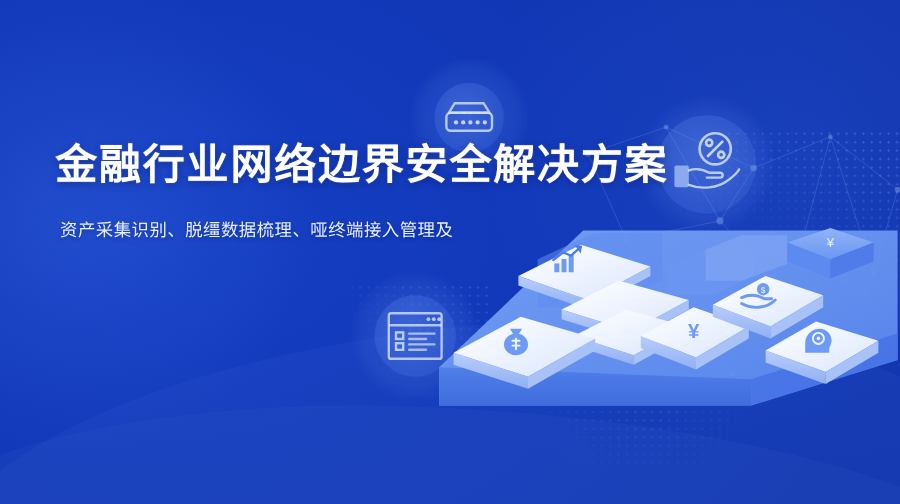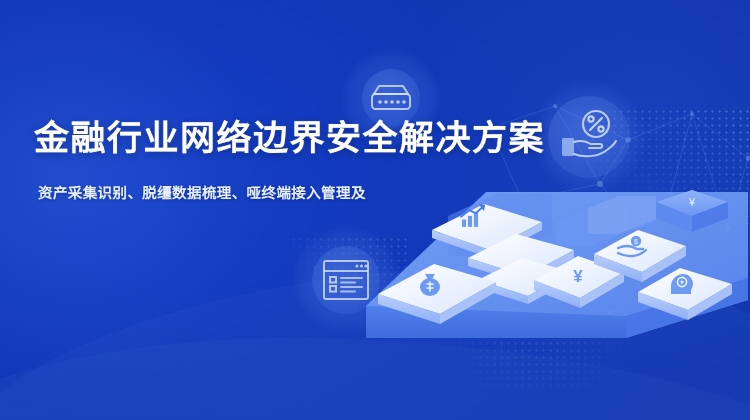--- a/index.html
+++ b/index.html
@@ -65,28 +65,28 @@
   .badge svg{position:relative;z-index:2;}
 
   .badge-router{left:341px;top:48px;width:100px;height:100px;}
   .badge-router .disc{inset:21px;}
   .badge-percent{left:532px;top:80px;width:114px;height:114px;}
   .badge-percent .disc{inset:16px;}
   .badge-doc{left:292px;top:226px;width:108px;height:108px;}
   .badge-doc .disc{inset:20px;}
 
   
-  .copy{position:absolute;left:34px;top:118px;z-index:6;}
+  .copy{position:absolute;left:46px;top:118px;z-index:6;}
   .title{
     margin:0;color:#ffffff;font-size:35px;line-height:1.16;
     font-weight:bold;letter-spacing:1.5px;white-space:nowrap;
     text-shadow:0 2px 6px rgba(6,24,92,.45), 0 0 1px rgba(255,255,255,.5);
   }
   .subtitle{margin:22px 0 0 4px;color:#e8f0ff;font-size:14.5px;line-height:1.78;
-    font-weight:bold;letter-spacing:.4px;text-shadow:0 1px 3px rgba(6,24,92,.35);}
+    font-weight:normal;letter-spacing:.4px;text-shadow:0 1px 3px rgba(6,24,92,.35);}
   .subtitle div{white-space:nowrap;}
 
   
   .scene{position:absolute;right:-6px;bottom:52px;width:400px;height:180px;z-index:5;}
 </style>
 </head>
 <body>
 
 <div class="banner">
 

